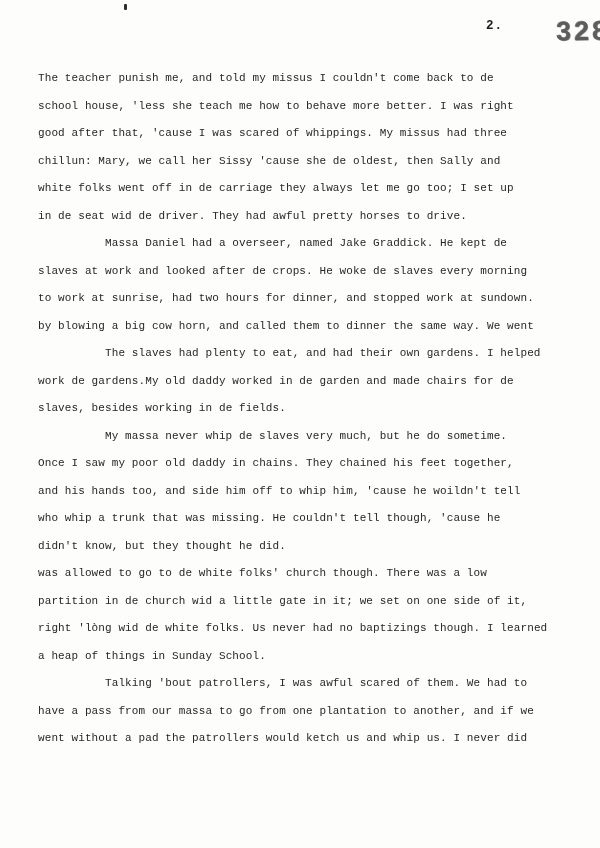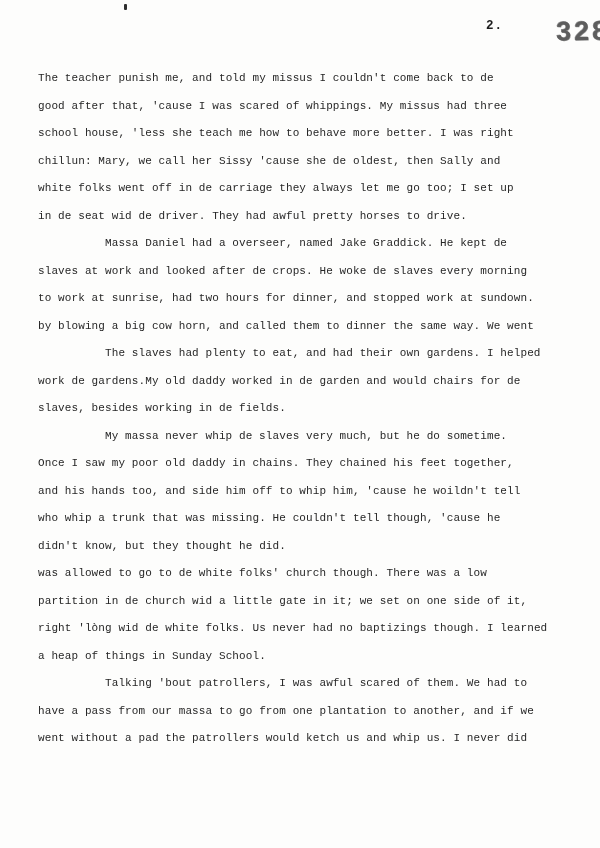--- a/index.html
+++ b/index.html
@@ -66,31 +66,31 @@
 </style>
 </head>
 <body>
 
 <div class="page">
   <span class="ink-speck"></span>
   <span class="page-number">2.</span>
   <span class="stamp-number">328</span>
   <div class="body-text">
       <div class="line">The teacher punish me, and told my missus I couldn't come back to de</div>
+      <div class="line">school house, 'less she teach me how to behave more better. I was right</div>
       <div class="line">good after that, 'cause I was scared of whippings. My missus had three</div>
-      <div class="line">school house, 'less she teach me how to behave more better. I was right</div>
       <div class="line">chillun: Mary, we call her Sissy 'cause she de oldest, then Sally and</div>
       <div class="line">white folks went off in de carriage they always let me go too; I set up</div>
       <div class="line">in de seat wid de driver. They had awful pretty horses to drive.</div>
       <div class="line indented">Massa Daniel had a overseer, named Jake Graddick. He kept de</div>
       <div class="line">slaves at work and looked after de crops. He woke de slaves every morning</div>
       <div class="line">to work at sunrise, had two hours for dinner, and stopped work at sundown.</div>
       <div class="line">by blowing a big cow horn, and called them to dinner the same way. We went</div>
       <div class="line indented">The slaves had plenty to eat, and had their own gardens. I helped</div>
-      <div class="line">work de gardens.My old daddy worked in de garden and would chairs for de</div>
+      <div class="line">work de gardens.My old daddy worked in de garden and made chairs for de</div>
       <div class="line">slaves, besides working in de fields.</div>
       <div class="line indented">My massa never whip de slaves very much, but he do sometime.</div>
       <div class="line">Once I saw my poor old daddy in chains. They chained his feet together,</div>
       <div class="line">and his hands too, and side him off to whip him, 'cause he woildn't tell</div>
       <div class="line">who whip a trunk that was missing. He couldn't tell though, 'cause he</div>
       <div class="line">didn't know, but they thought he did.</div>
       <div class="line">was allowed to go to de white folks' church though. There was a low</div>
       <div class="line">partition in de church wid a little gate in it; we set on one side of it,</div>
       <div class="line">right 'lòng wid de white folks. Us never had no baptizings though. I learned</div>
       <div class="line">a heap of things in Sunday School.</div>

